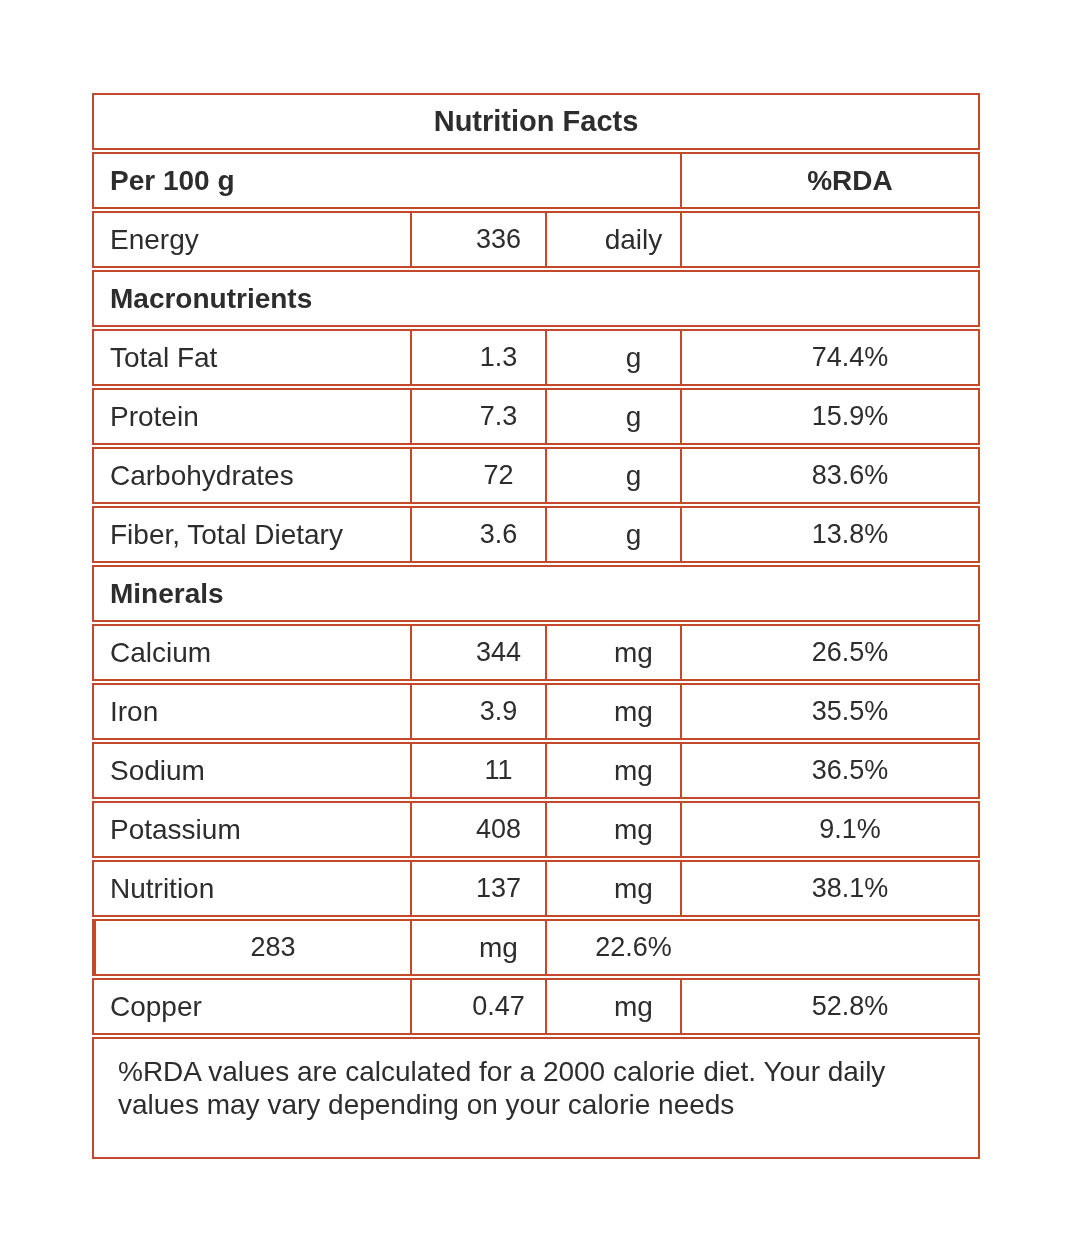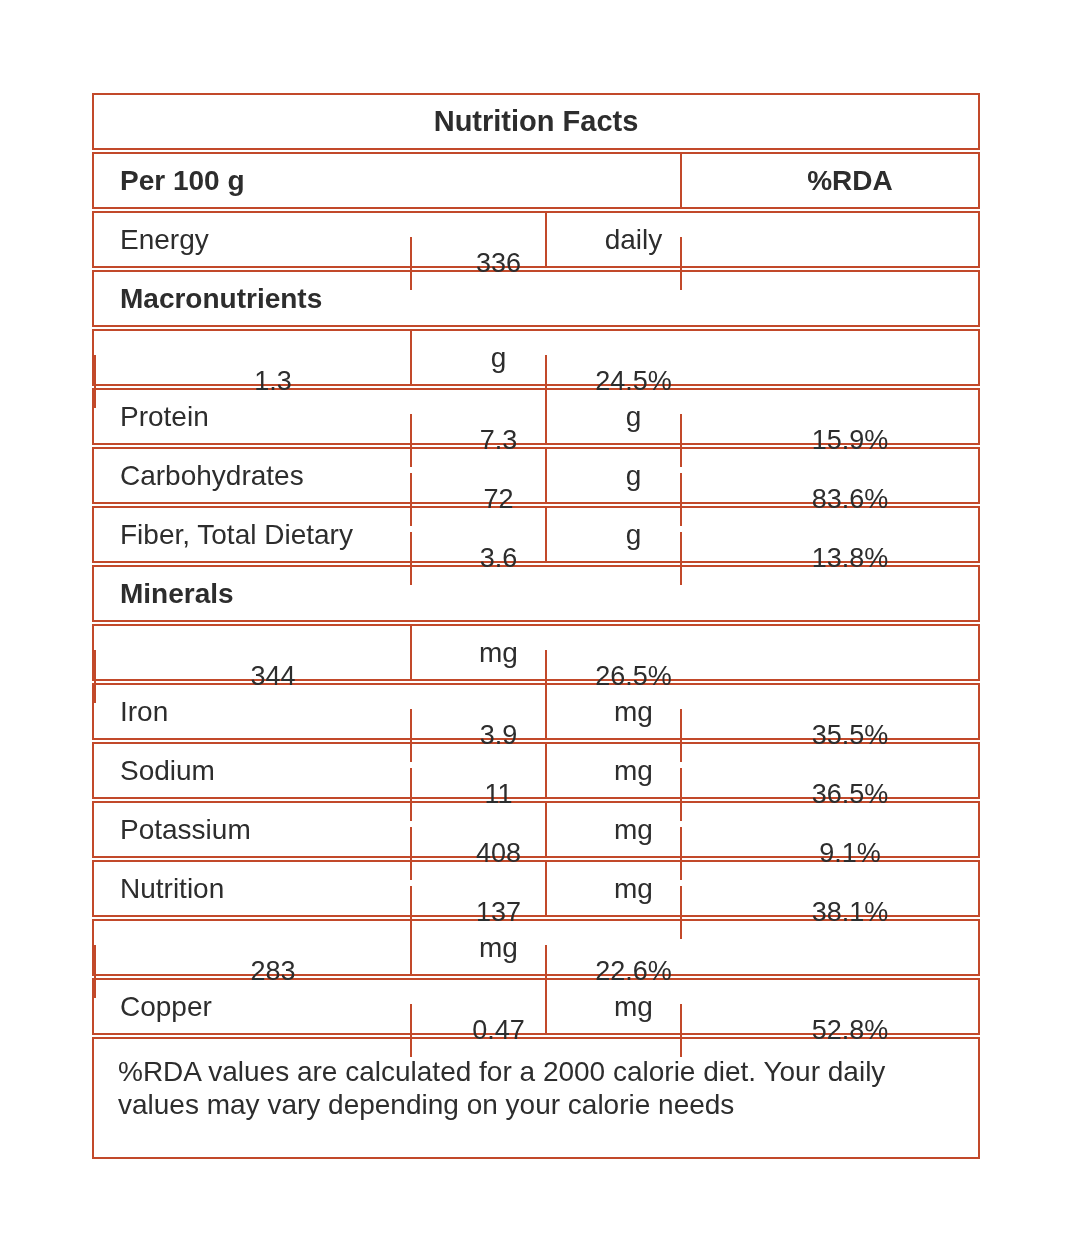--- a/index.html
+++ b/index.html
@@ -32,32 +32,32 @@
   .row.footer-row{ grid-template-columns:1fr; height:122px; }
   .cell{
     display:flex;
     align-items:center;
     height:100%;
     font-size:28px;
     overflow:hidden;
     white-space:nowrap;
   }
   .cell.divided{ border-left:2px solid var(--border); }
-  .cell.label-cell{ padding-left:26px; justify-content:flex-start; }
+  .cell.label-cell{ padding-left:16px; justify-content:flex-start; }
   .cell.center{ justify-content:center;padding-left:40px; }
   .cell.bold{ font-weight:700; }
   .title-cell{ justify-content:center; font-weight:700; font-size:29px; }
   .footer-cell{
     align-items:flex-start;
     padding:16px 20px 0 24px;
     font-size:28px;
     line-height:1.18;
     white-space:normal;
   }
-  .value-cell{ font-size:27px;margin-top:24px; }
+  .value-cell{ font-size:27px; }
 </style>
 </head>
 <body>
 
 <div class="nutrition-table">
 
   <div class="row span-all">
     <div class="cell title-cell">Nutrition Facts</div>
   </div>
 
@@ -71,23 +71,24 @@
     <div class="cell center divided value-cell">336</div>
     <div class="cell center divided">daily</div>
     <div class="cell center divided value-cell"></div>
   </div>
 
   <div class="row span-all">
     <div class="cell label-cell bold">Macronutrients</div>
   </div>
 
   <div class="row">
+    <div class="cell label-cell">Total Fat</div>
     <div class="cell center divided value-cell">1.3</div>
     <div class="cell center divided">g</div>
-    <div class="cell center divided value-cell">24.5%</div>
+    <div class="cell center divided value-cell">74.4%</div>
   </div>
 
   <div class="row">
     <div class="cell label-cell">Protein</div>
     <div class="cell center divided value-cell">7.3</div>
     <div class="cell center divided">g</div>
     <div class="cell center divided value-cell">15.9%</div>
   </div>
 
   <div class="row">
@@ -102,20 +103,21 @@
     <div class="cell center divided value-cell">3.6</div>
     <div class="cell center divided">g</div>
     <div class="cell center divided value-cell">13.8%</div>
   </div>
 
   <div class="row span-all">
     <div class="cell label-cell bold">Minerals</div>
   </div>
 
   <div class="row">
+    <div class="cell label-cell">Calcium</div>
     <div class="cell center divided value-cell">344</div>
     <div class="cell center divided">mg</div>
     <div class="cell center divided value-cell">26.5%</div>
   </div>
 
   <div class="row">
     <div class="cell label-cell">Iron</div>
     <div class="cell center divided value-cell">3.9</div>
     <div class="cell center divided">mg</div>
     <div class="cell center divided value-cell">35.5%</div>

